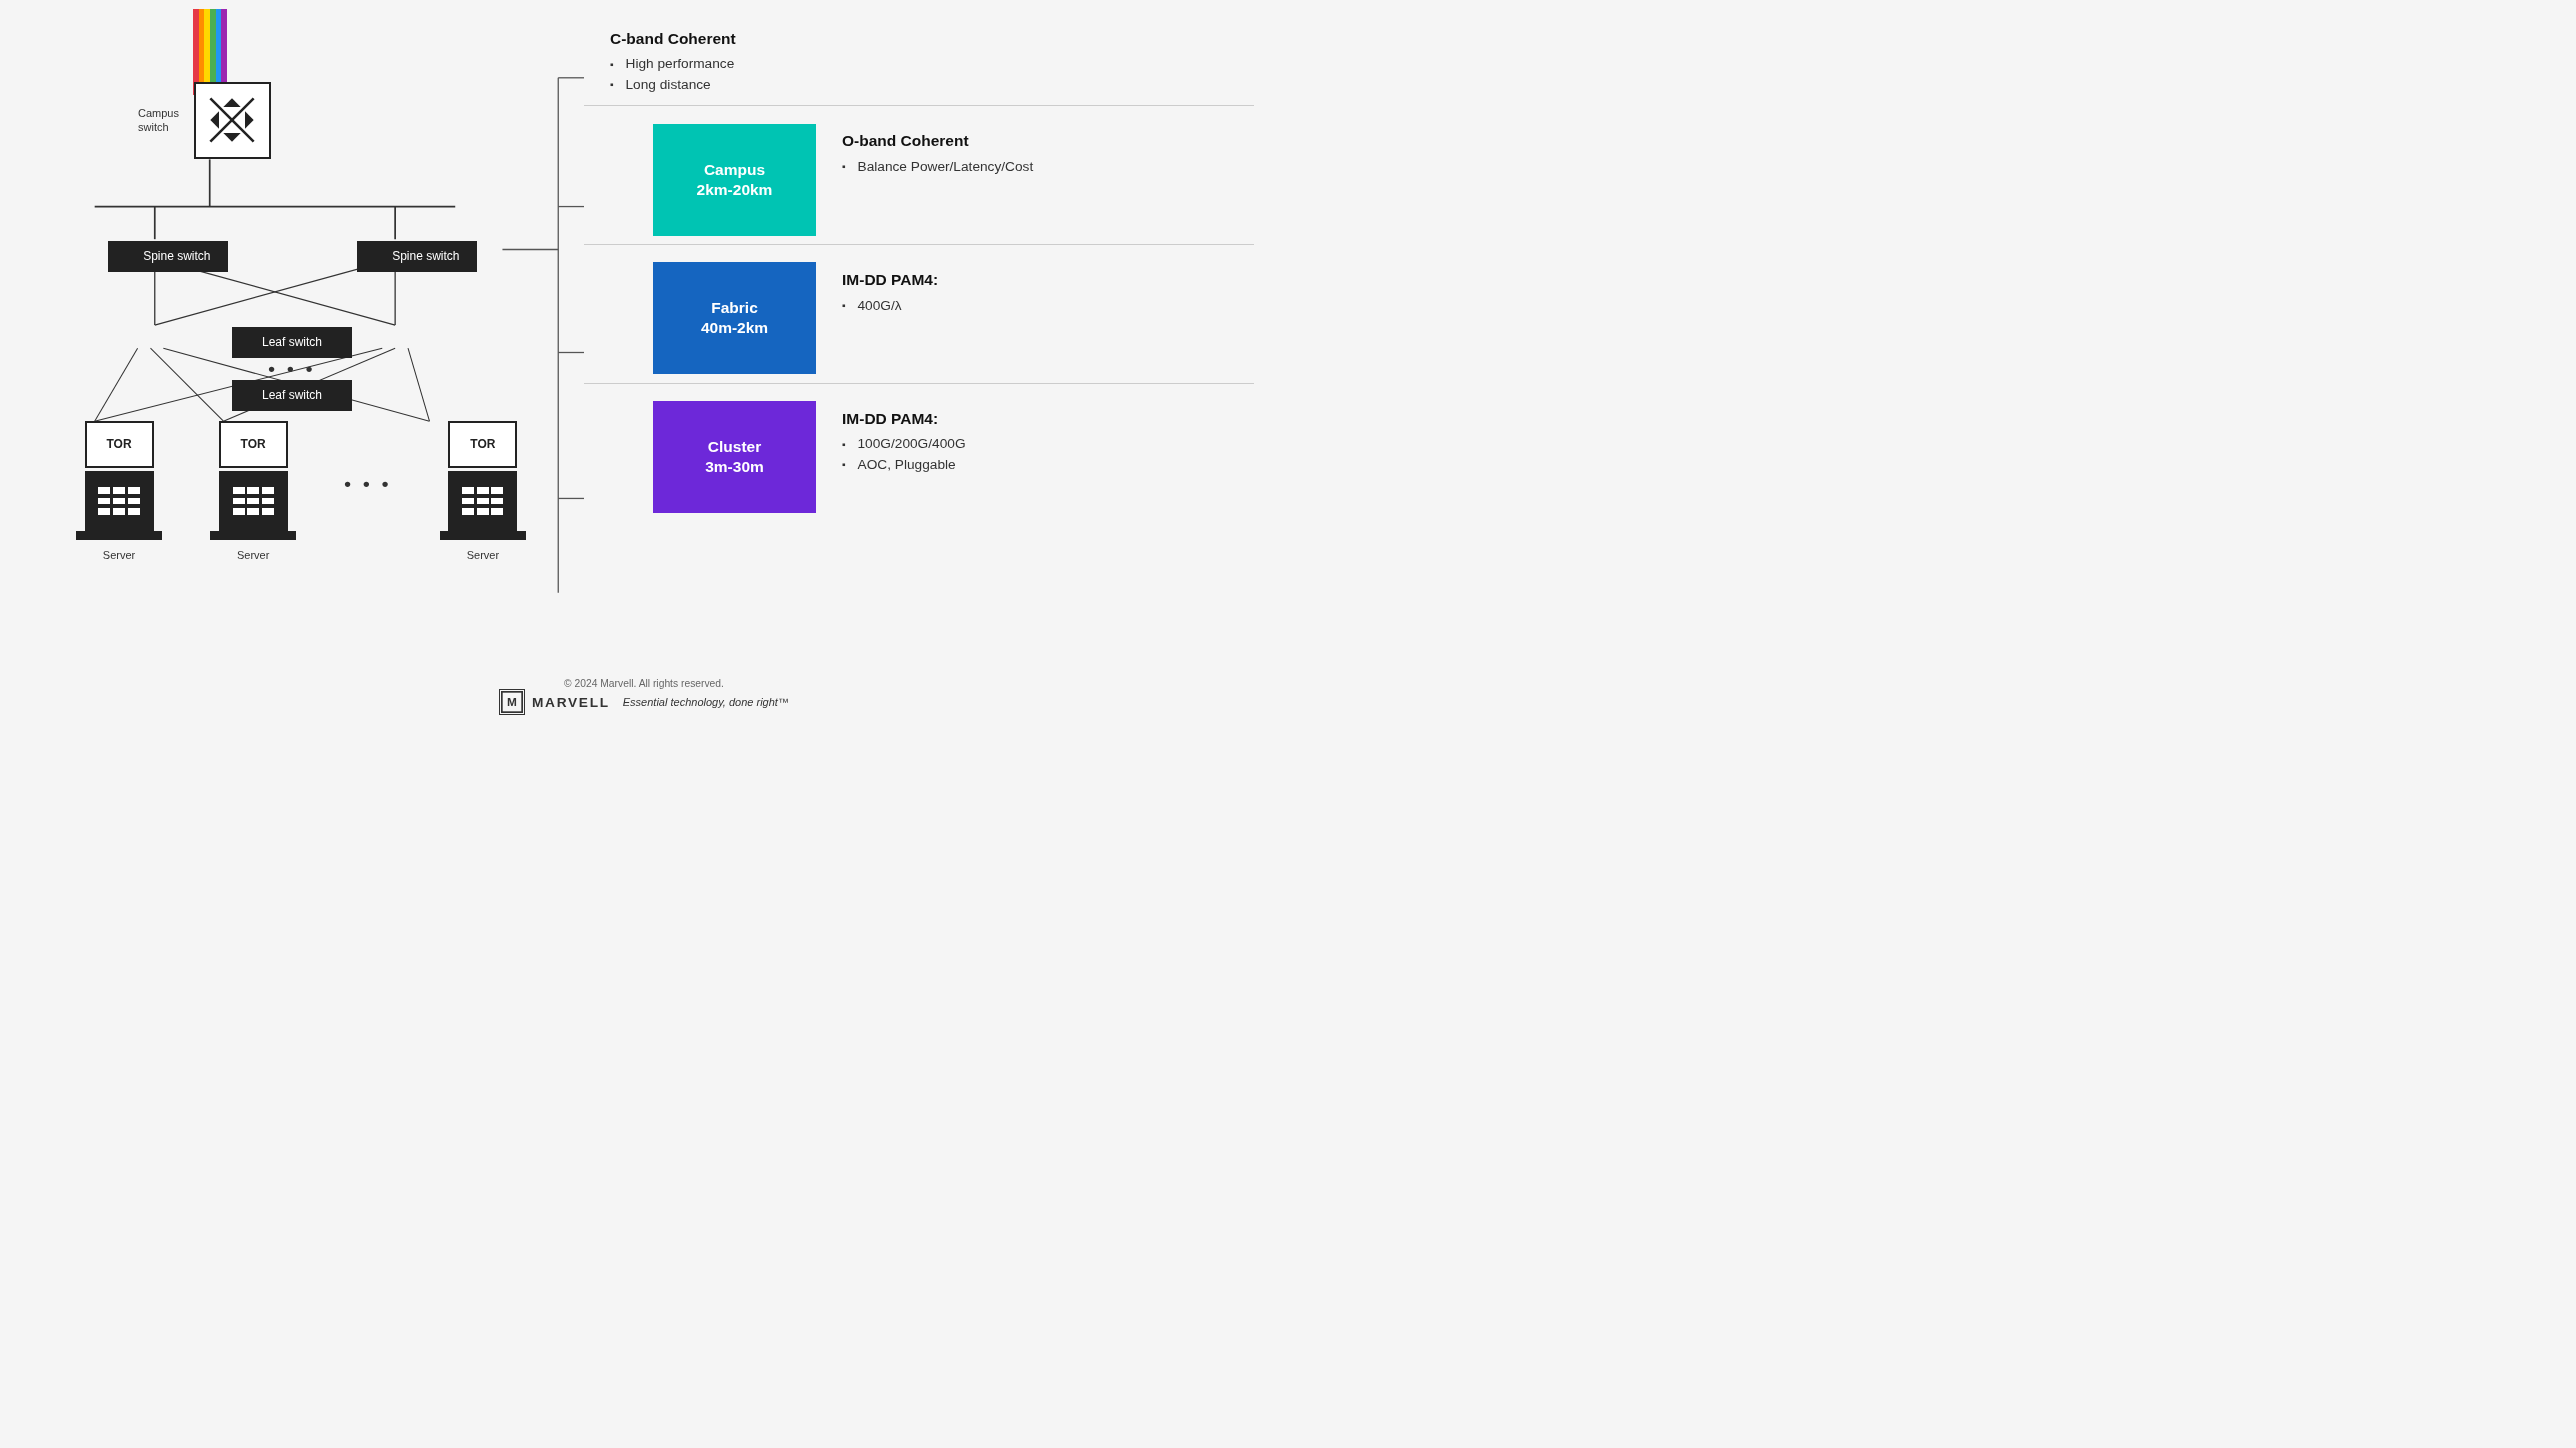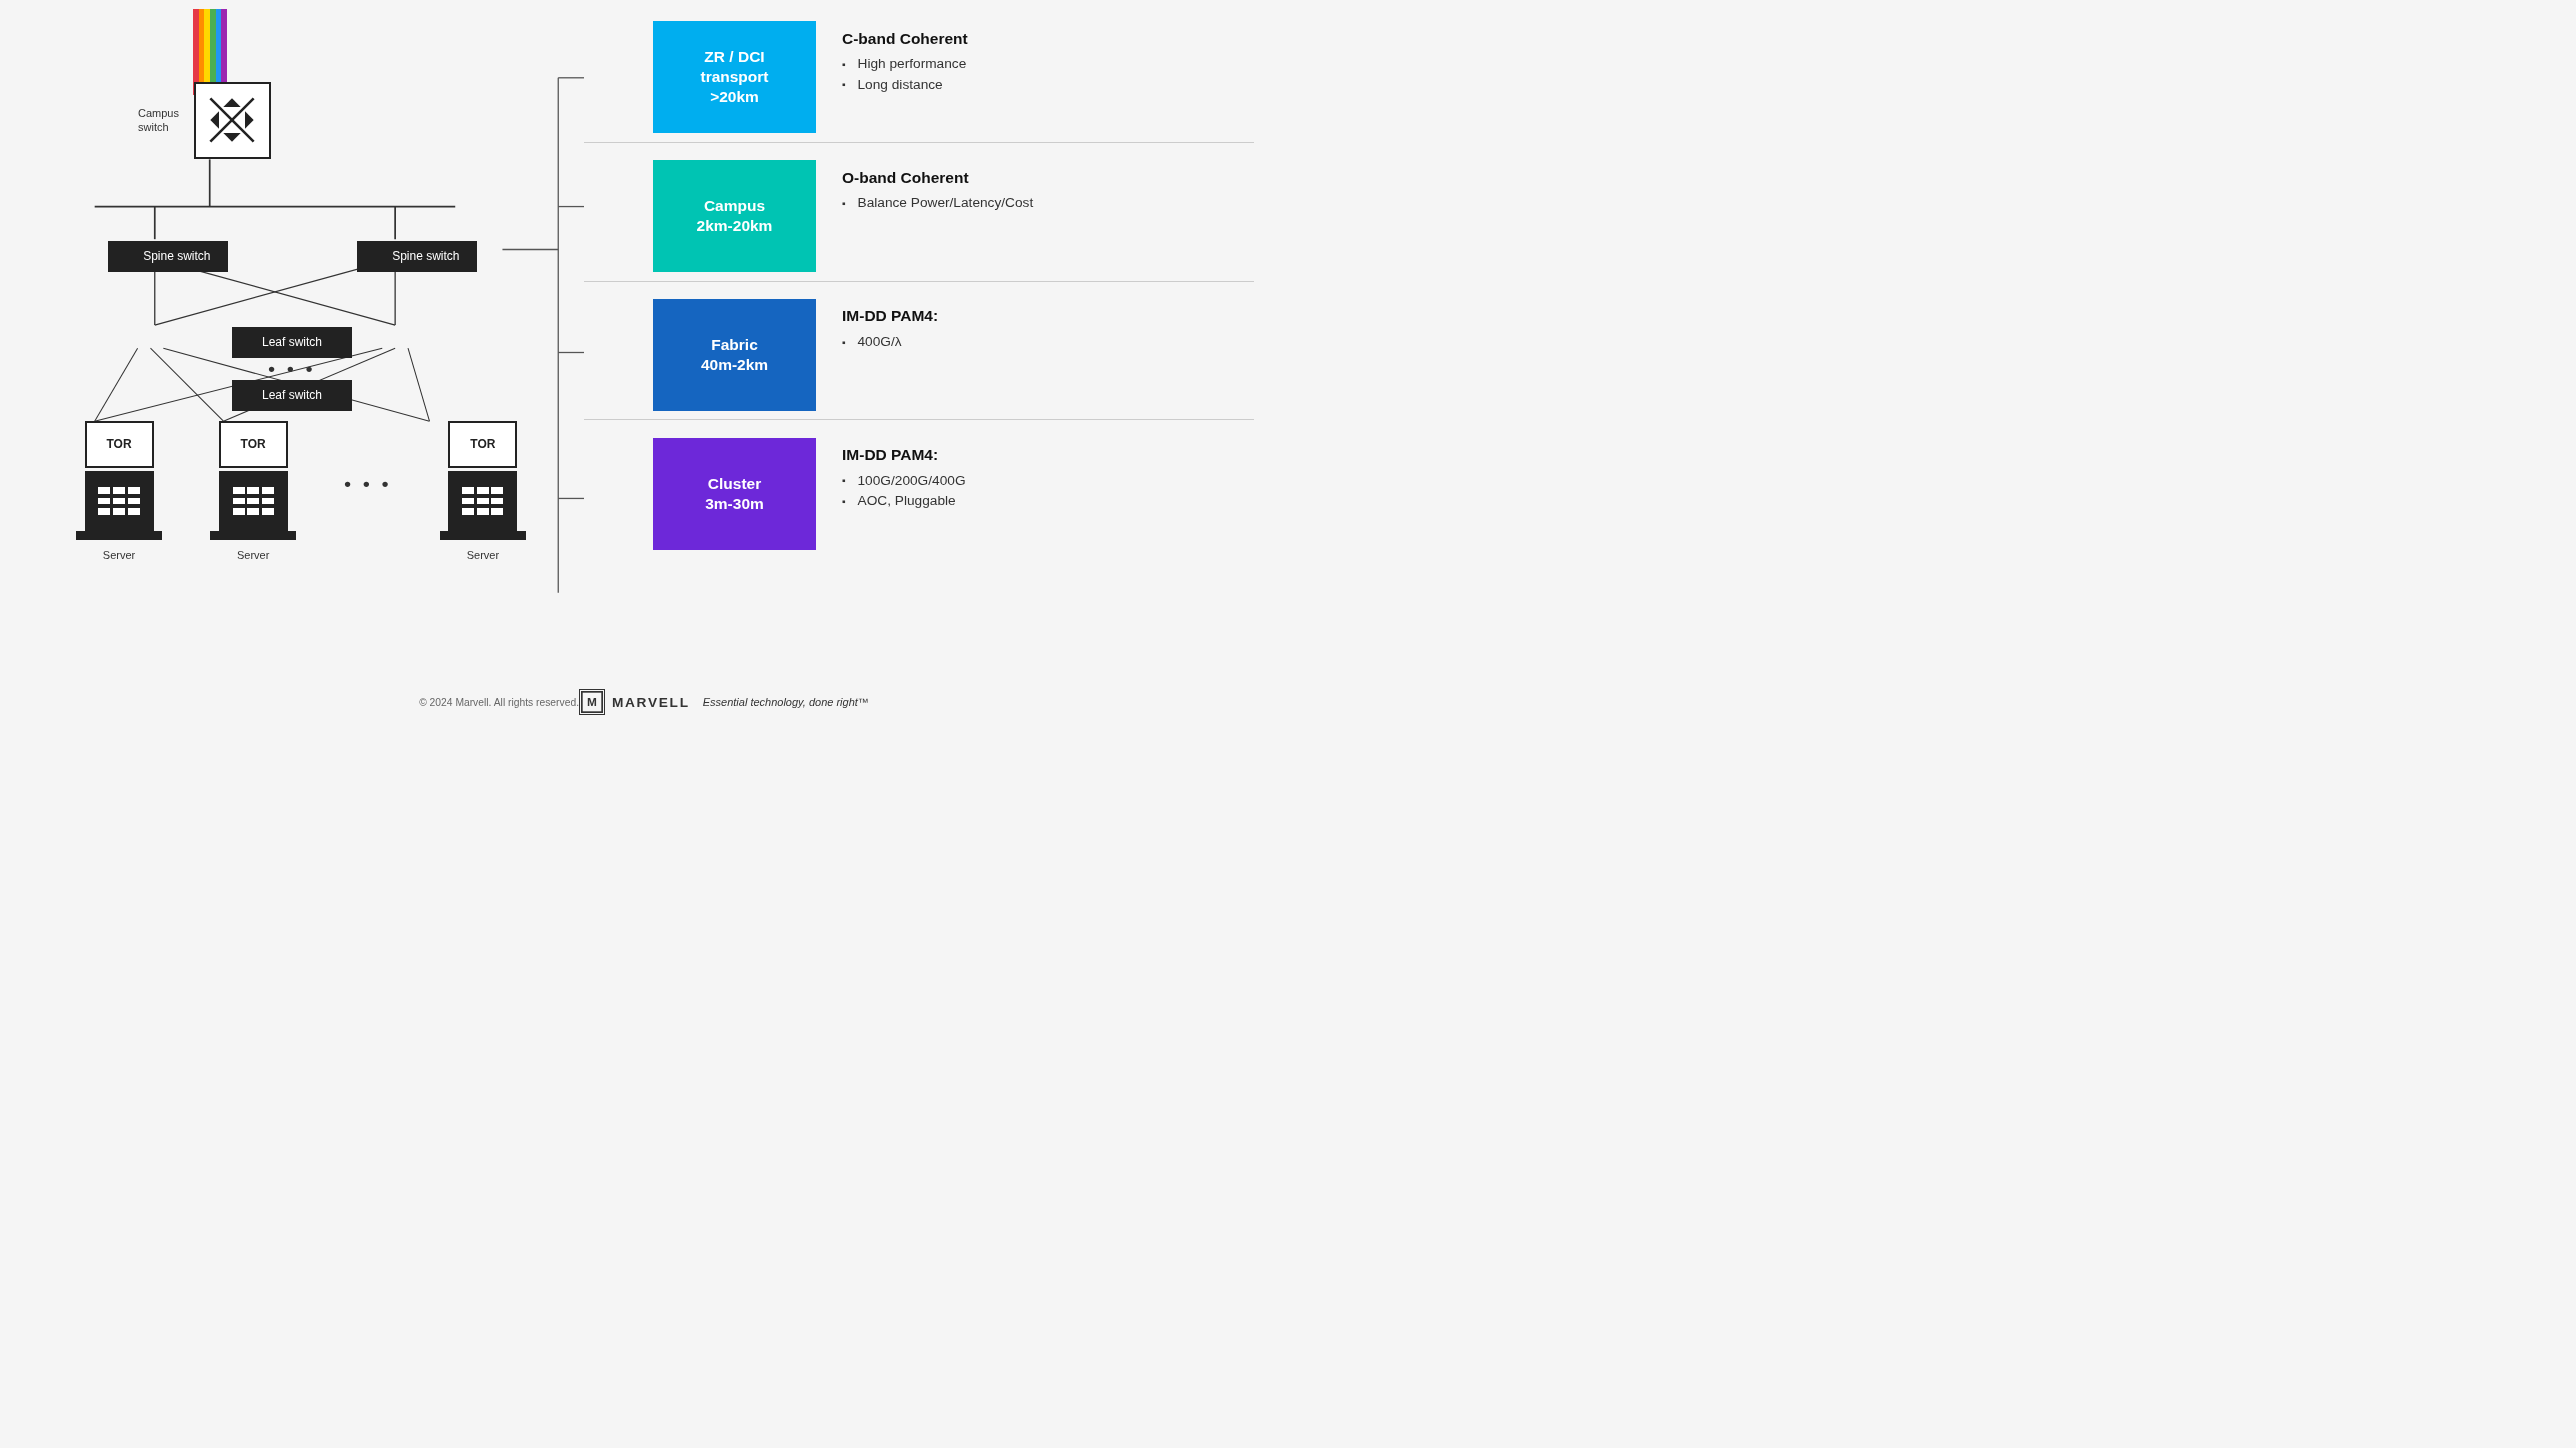--- a/index.html
+++ b/index.html
@@ -235,20 +235,21 @@
 
     
     .footer {
       position: absolute;
       bottom: 8.6px;
       left: 26px;
       right: 26px;
       display: flex;
       justify-content: center;
       align-items: center;
+      flex-direction: column;
     }
     .footer-left {
       font-size: 10.3px;
       color: #666;
     }
     .footer-right {
       display: flex;
       align-items: center;
       gap: 13px;
     }
@@ -438,25 +439,20 @@
         </div>
         <div style="width:86px; height:8.6px; background:#222; margin-top:0;"></div>
         <div class="server-label">Server</div>
       </div>
     </div>
   </div>
 
   <div class="right-content">
 
     <div class="category-row" style="padding-top:4.3px;">
-      <div class="cat-box cat-box-zr">
-        <div>ZR / DCI</div>
-        <div>transport</div>
-        <div>&gt;20km</div>
-      </div>
       <div class="cat-info">
         <div class="cat-title">C-band Coherent</div>
         <ul class="cat-bullets">
           <li>High performance</li>
           <li>Long distance</li>
         </ul>
       </div>
     </div>
 
     <div class="category-row">

